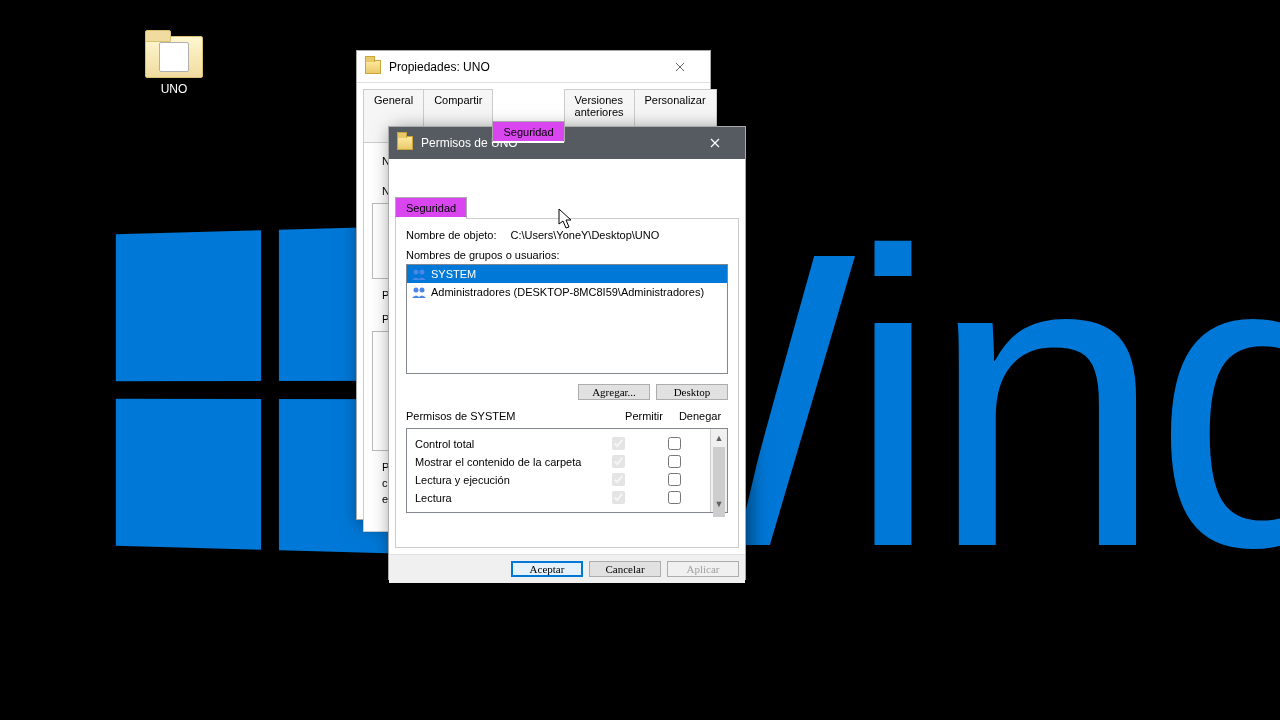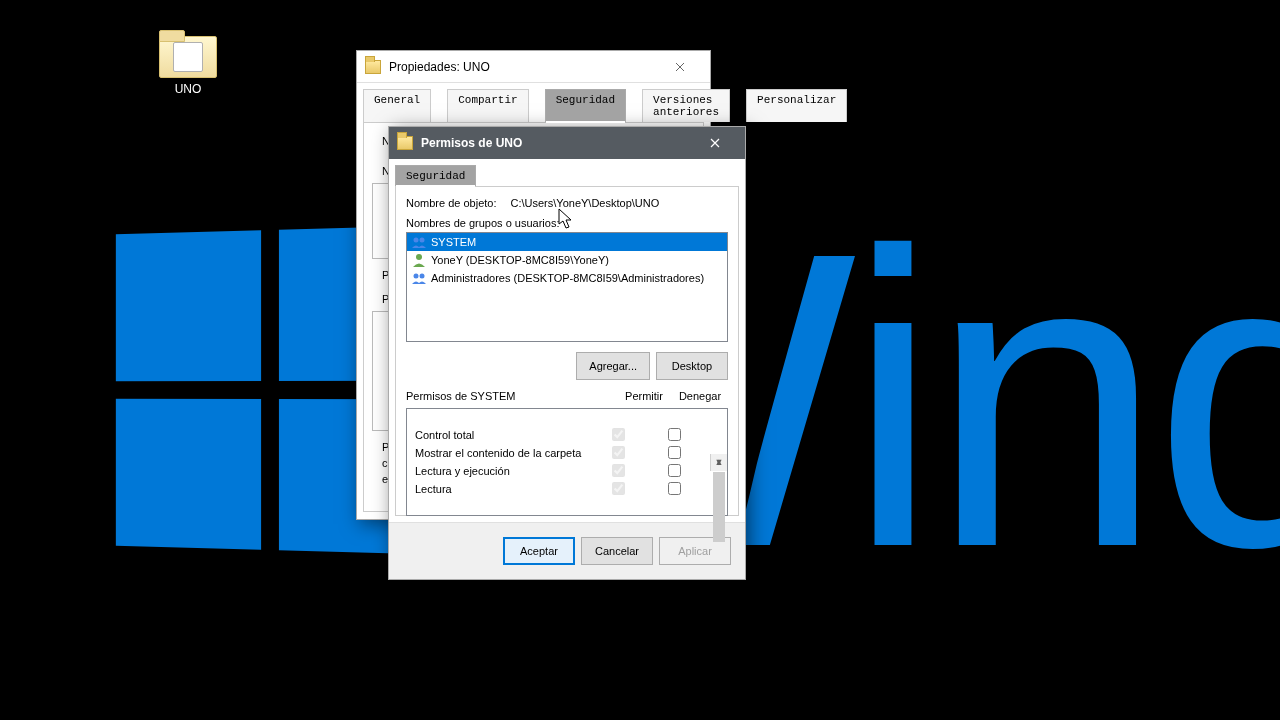--- a/index.html
+++ b/index.html
@@ -43,21 +43,21 @@
     font-weight: 300;
     color: #0078d7;
     letter-spacing: -10px;
     line-height: 1;
     white-space: nowrap;
   }
 
   
   .desktop-icon {
     position: absolute;
-    left: 148px;
+    left: 134px;
     top: 30px;
     width: 80px;
     text-align: center;
     cursor: pointer;
   }
   .desktop-icon .folder-glyph {
     width: 58px;
     height: 48px;
     margin: 0 auto 4px;
     position: relative;
@@ -104,21 +104,20 @@
     background: #fff;
     display: flex;
     align-items: center;
     padding: 0 8px;
     border-bottom: 1px solid #e0e0e0;
   }
   .titlebar.dark {
     background: #555b61;
     color: #fff;
     border-bottom: none;
-    font-weight: bold;
   }
   .titlebar .folder-mini {
     width: 16px; height: 14px; margin-right: 8px;
     background: linear-gradient(#ffe9a0, #e9c96a);
     border: 1px solid #c9a53a;
     position: relative;
   }
   .titlebar .folder-mini::before {
     content: "";
     position: absolute; left: -1px; top: -5px; width: 8px; height: 5px;
@@ -131,37 +130,37 @@
     color: #666; cursor: pointer;
   }
   .titlebar.dark .close { color: #fff; }
   .titlebar .close svg { width: 10px; height: 10px; }
 
   
   .tabstrip {
     display: flex;
     padding: 6px 6px 0;
     background: #fff;
-    gap: 17px;
-    font-family: Liberation Mono, monospace;
+    gap: 0;
   }
   .tab {
     padding: 4px 10px;
     font-size: 11px;
     border: 1px solid #ccc;
     border-bottom: none;
     background: #f6f6f6;
     margin-right: -1px;
     cursor: pointer;
     position: relative;
   }
   .tab.active {
-    background: #a3a3a3;
+    background: #d946ef;
     z-index: 2;
     border-color: #aaa;
+    margin-top: 32px;
   }
   .tab.active::after {
     content: "";
     position: absolute;
     left: 0; right: 0; bottom: -1px; height: 2px;
     background: #fff;
   }
 
   .panel {
     border: 1px solid #ccc;
@@ -196,35 +195,35 @@
   .usericon svg, .groupicon svg { width: 16px; height: 16px; }
 
   .btnrow {
     display: flex;
     justify-content: flex-end;
     gap: 6px;
     margin: 10px 0;
   }
   button.winbtn {
     min-width: 72px;
-    height: 28px;
+    height: 16px;
     font-size: 11px;
     background: #e1e1e1;
     border: 1px solid #adadad;
     cursor: pointer;
     padding: 0 12px;
+    font-family: Liberation Serif, serif;
   }
   button.winbtn.default { border: 2px solid #0078d7; background: #e5f1fb; }
   button.winbtn.disabled { color: #a0a0a0; background: #f0f0f0; cursor: default; }
 
   .permtable {
     border: 1px solid #828790;
-    height: 108px;
-    display: flex;
-    align-items: center;
+    height: 85px;
+    display: flex;
   }
   .permtable-body {
     flex: 1;
     padding: 6px 8px;
   }
   .permheader {
     display: flex;
     font-size: 11px;
     margin-bottom: 6px;
   }
@@ -258,21 +257,21 @@
     position: absolute;
     left: 2px; right: 2px;
     top: 18px; height: 70px;
     background: #cdcdcd;
   }
 
   .dialog-buttons {
     display: flex;
     justify-content: flex-end;
     gap: 6px;
-    padding: 14px;
+    padding: 6px;
     border-top: 1px solid #e0e0e0;
     background: #f0f0f0;
   }
 
   
   #props-window .truncated {
     color: #000;
     font-size: 11px;
     padding: 2px 10px;
     white-space: nowrap;
@@ -369,29 +368,20 @@
               <svg viewBox="0 0 16 16">
                 <circle cx="5" cy="6" r="2.5" fill="#4a86e8"></circle>
                 <circle cx="11" cy="6" r="2.5" fill="#4a86e8"></circle>
                 <path d="M1 14 Q5 9 9 14" fill="#4a86e8"></path>
                 <path d="M7 14 Q11 9 15 14" fill="#4a86e8"></path>
               </svg>
             </span>
             <span>SYSTEM</span>
           </div>
           <div class="item">
-            <span class="usericon">
-              <svg viewBox="0 0 16 16">
-                <circle cx="8" cy="5" r="3" fill="#6aa84f"></circle>
-                <path d="M2 15 Q8 8 14 15" fill="#6aa84f"></path>
-              </svg>
-            </span>
-            <span>YoneY (DESKTOP-8MC8I59\YoneY)</span>
-          </div>
-          <div class="item">
             <span class="groupicon">
               <svg viewBox="0 0 16 16">
                 <circle cx="5" cy="6" r="2.5" fill="#4a86e8"></circle>
                 <circle cx="11" cy="6" r="2.5" fill="#4a86e8"></circle>
                 <path d="M1 14 Q5 9 9 14" fill="#4a86e8"></path>
                 <path d="M7 14 Q11 9 15 14" fill="#4a86e8"></path>
               </svg>
             </span>
             <span>Administradores (DESKTOP-8MC8I59\Administradores)</span>
           </div>

